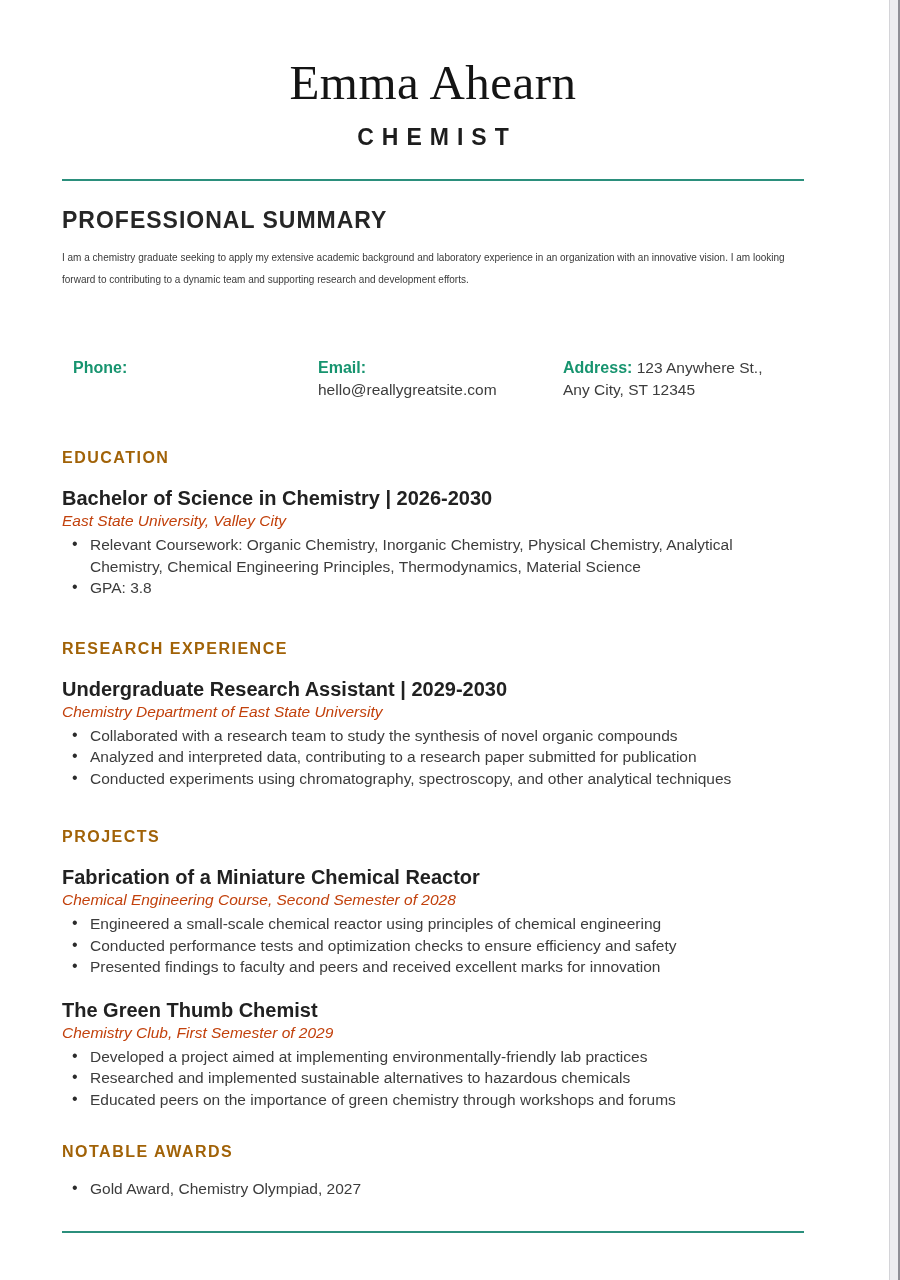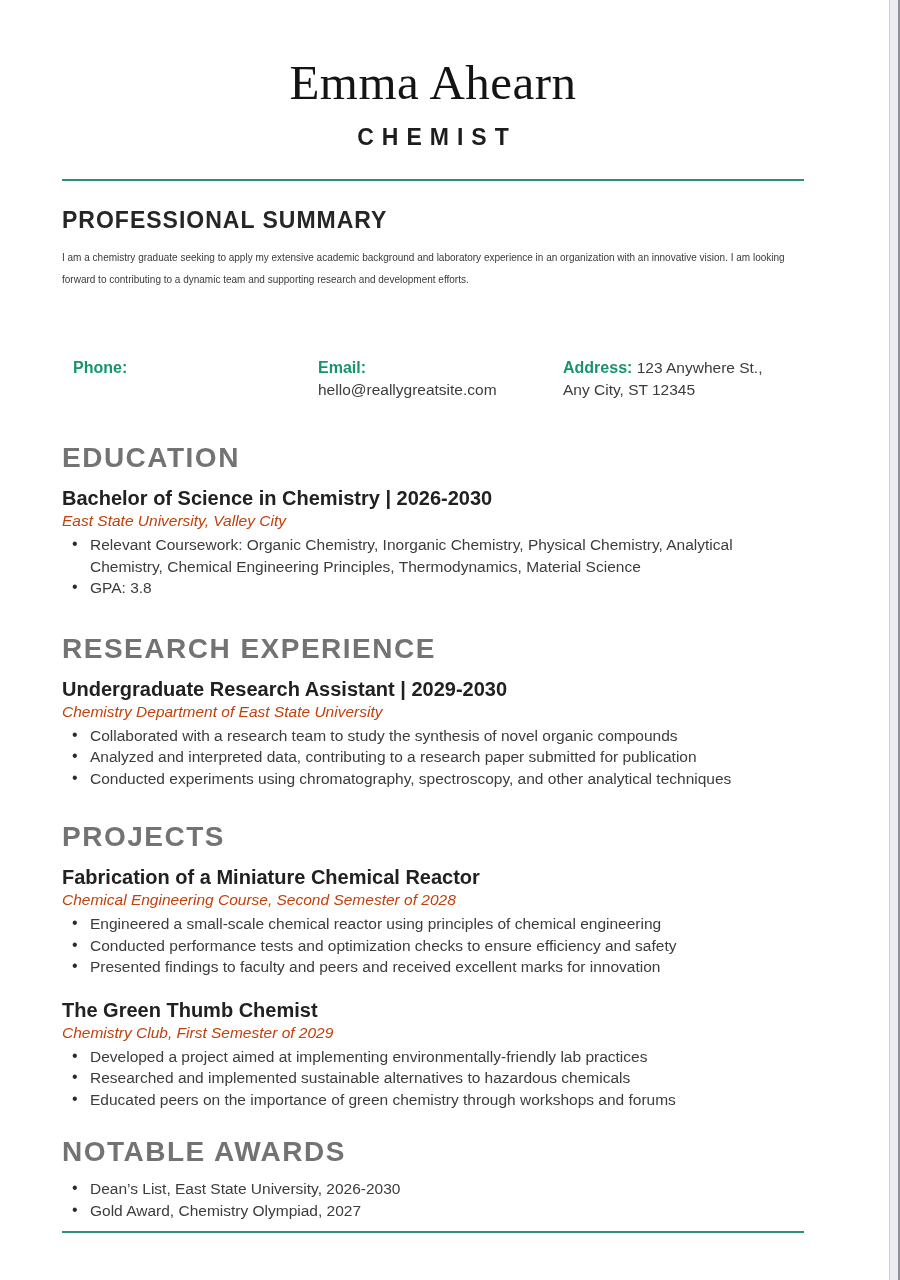--- a/index.html
+++ b/index.html
@@ -82,24 +82,24 @@
     color: #3c3c3c;
   }
   .inline { display: inline; }
   
   .rsection { }
   .s1 { margin-top: 46px; }
   .s2 { margin-top: 38px; }
   .s3 { margin-top: 36px; }
   .s4 { margin-top: 30px; }
   .sec-heading {
-    font-size: 28px;
+    font-size: 16px;
     font-weight: 700;
     letter-spacing: 1.5px;
-    color: #737373;
+    color: #a16207;
     line-height: 24px;
   }
   .entry { margin-top: 18px; }
   .entry + .entry { margin-top: 22px; }
   .entry-title {
     font-size: 20px;
     font-weight: 700;
     color: #212121;
     line-height: 21px;
   }
@@ -213,21 +213,20 @@
         <li>Developed a project aimed at implementing environmentally-friendly lab practices</li>
         <li>Researched and implemented sustainable alternatives to hazardous chemicals</li>
         <li>Educated peers on the importance of green chemistry through workshops and forums</li>
       </ul>
     </div>
   </div>
 
   <div class="rsection s4">
     <h3 class="sec-heading">NOTABLE AWARDS</h3>
     <ul class="bullets awards">
-      <li>Dean’s List, East State University, 2026-2030</li>
       <li>Gold Award, Chemistry Olympiad, 2027</li>
     </ul>
   </div>
 
 </div>
 
 <div class="rule rule-bottom"></div>
 <div class="gutter"></div>
 
 </body></html>

